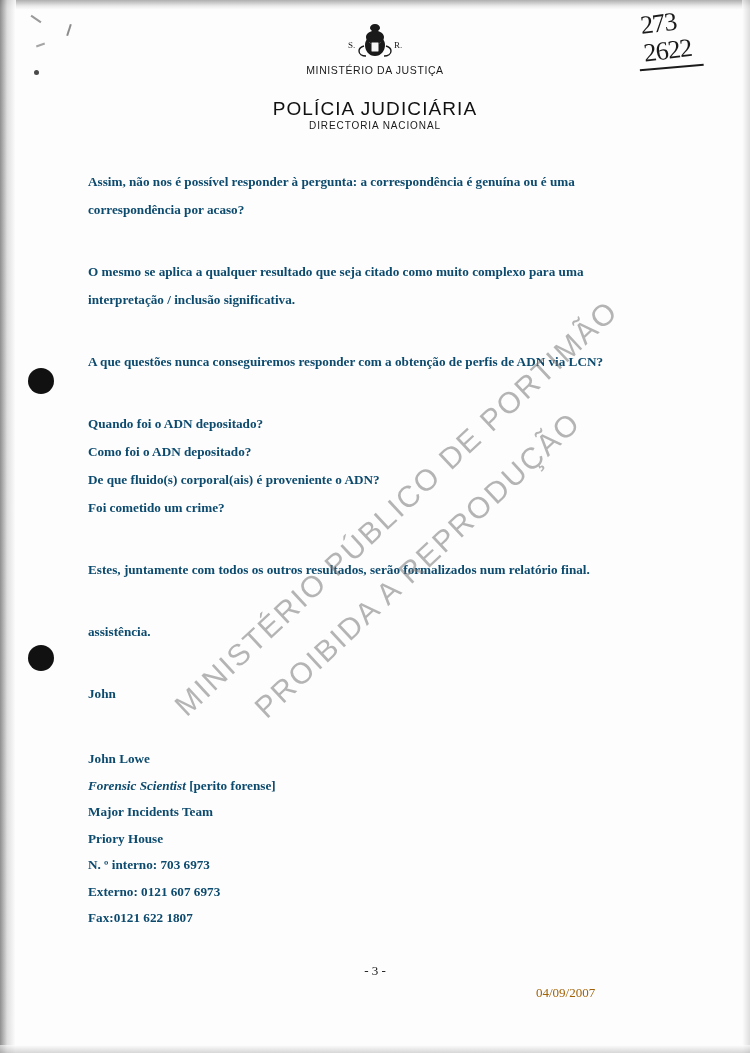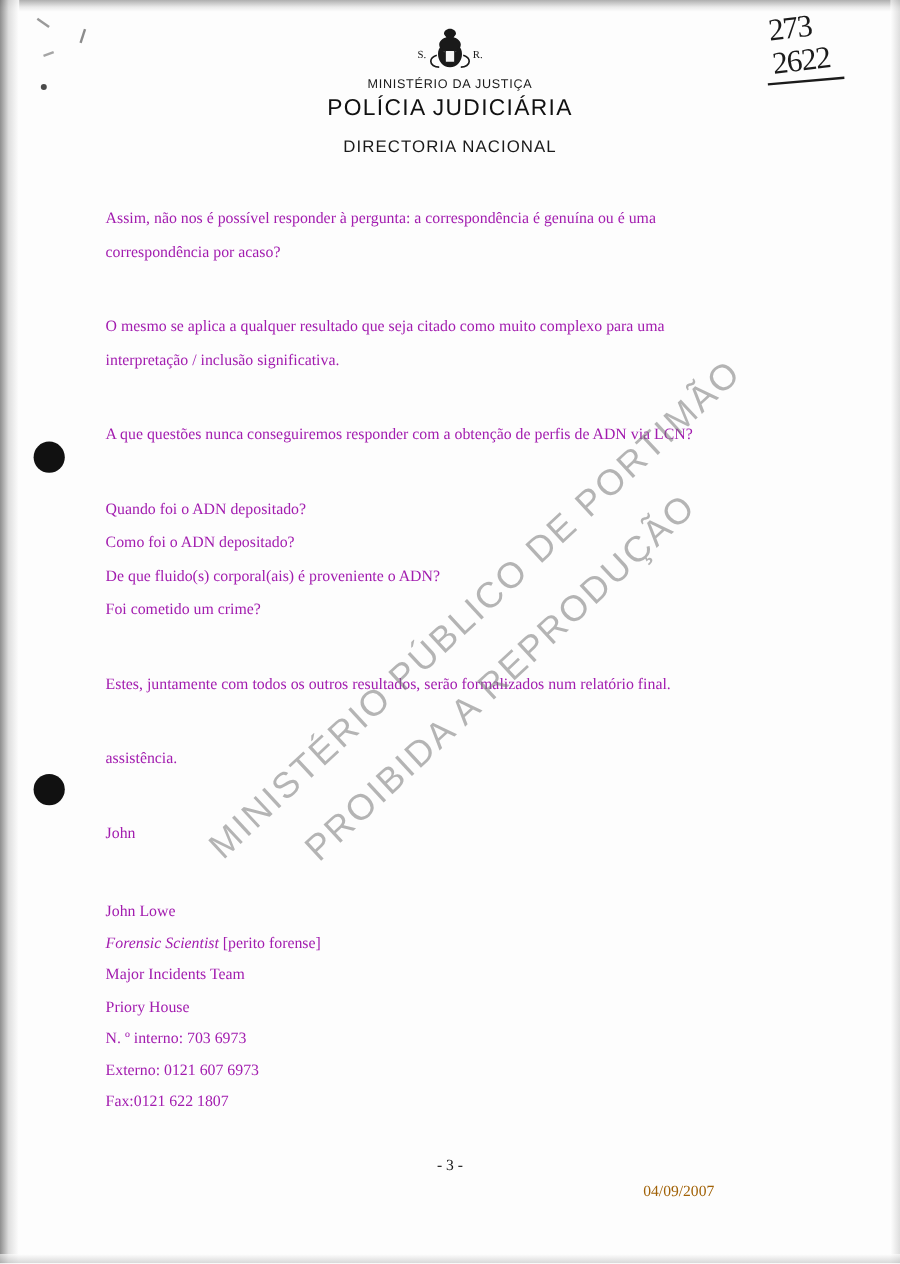--- a/index.html
+++ b/index.html
@@ -67,28 +67,27 @@
     font-family: "Liberation Sans", sans-serif;
     font-size: 10.5px;
     letter-spacing: .6px;
     margin-top: 2px;
     color: #1a1a1a;
   }
   .policia {
     font-family: "Liberation Sans", sans-serif;
     font-size: 19px;
     letter-spacing: 1.1px;
-    margin-top: 4px;
+    margin-top: 22px;
     color: #111;
   }
   .directoria {
     font-family: "Liberation Sans", sans-serif;
-    font-size: 14px;
+    font-size: 10px;
     letter-spacing: .9px;
-    margin-top: 12px;
     color: #1a1a1a;
   }
 
   
   .handwriting {
     position: absolute;
     top: 8px;
     right: 60px;
     font-family: "Liberation Serif", serif;
     color: #1b1b1b;
@@ -123,21 +122,22 @@
   .hole.h2 { top: 645px; }
 
   
   .doc-body {
     position: absolute;
     left: 88px;
     top: 168px;
     width: 560px;
     font-size: 13.2px;
     line-height: 1.0;
-    color: #a21caf;
+    color: #0c4a6e;
+    font-weight: bold;
   }
   .para {
     margin: 0 0 8px 0;
     line-height: 28px;
   }
   .line { display: block; line-height: 28px; }
   .gap-md { height: 26px; }
   .gap-lg { height: 30px; }
 
   .sig-block .line { line-height: 26.5px; }

